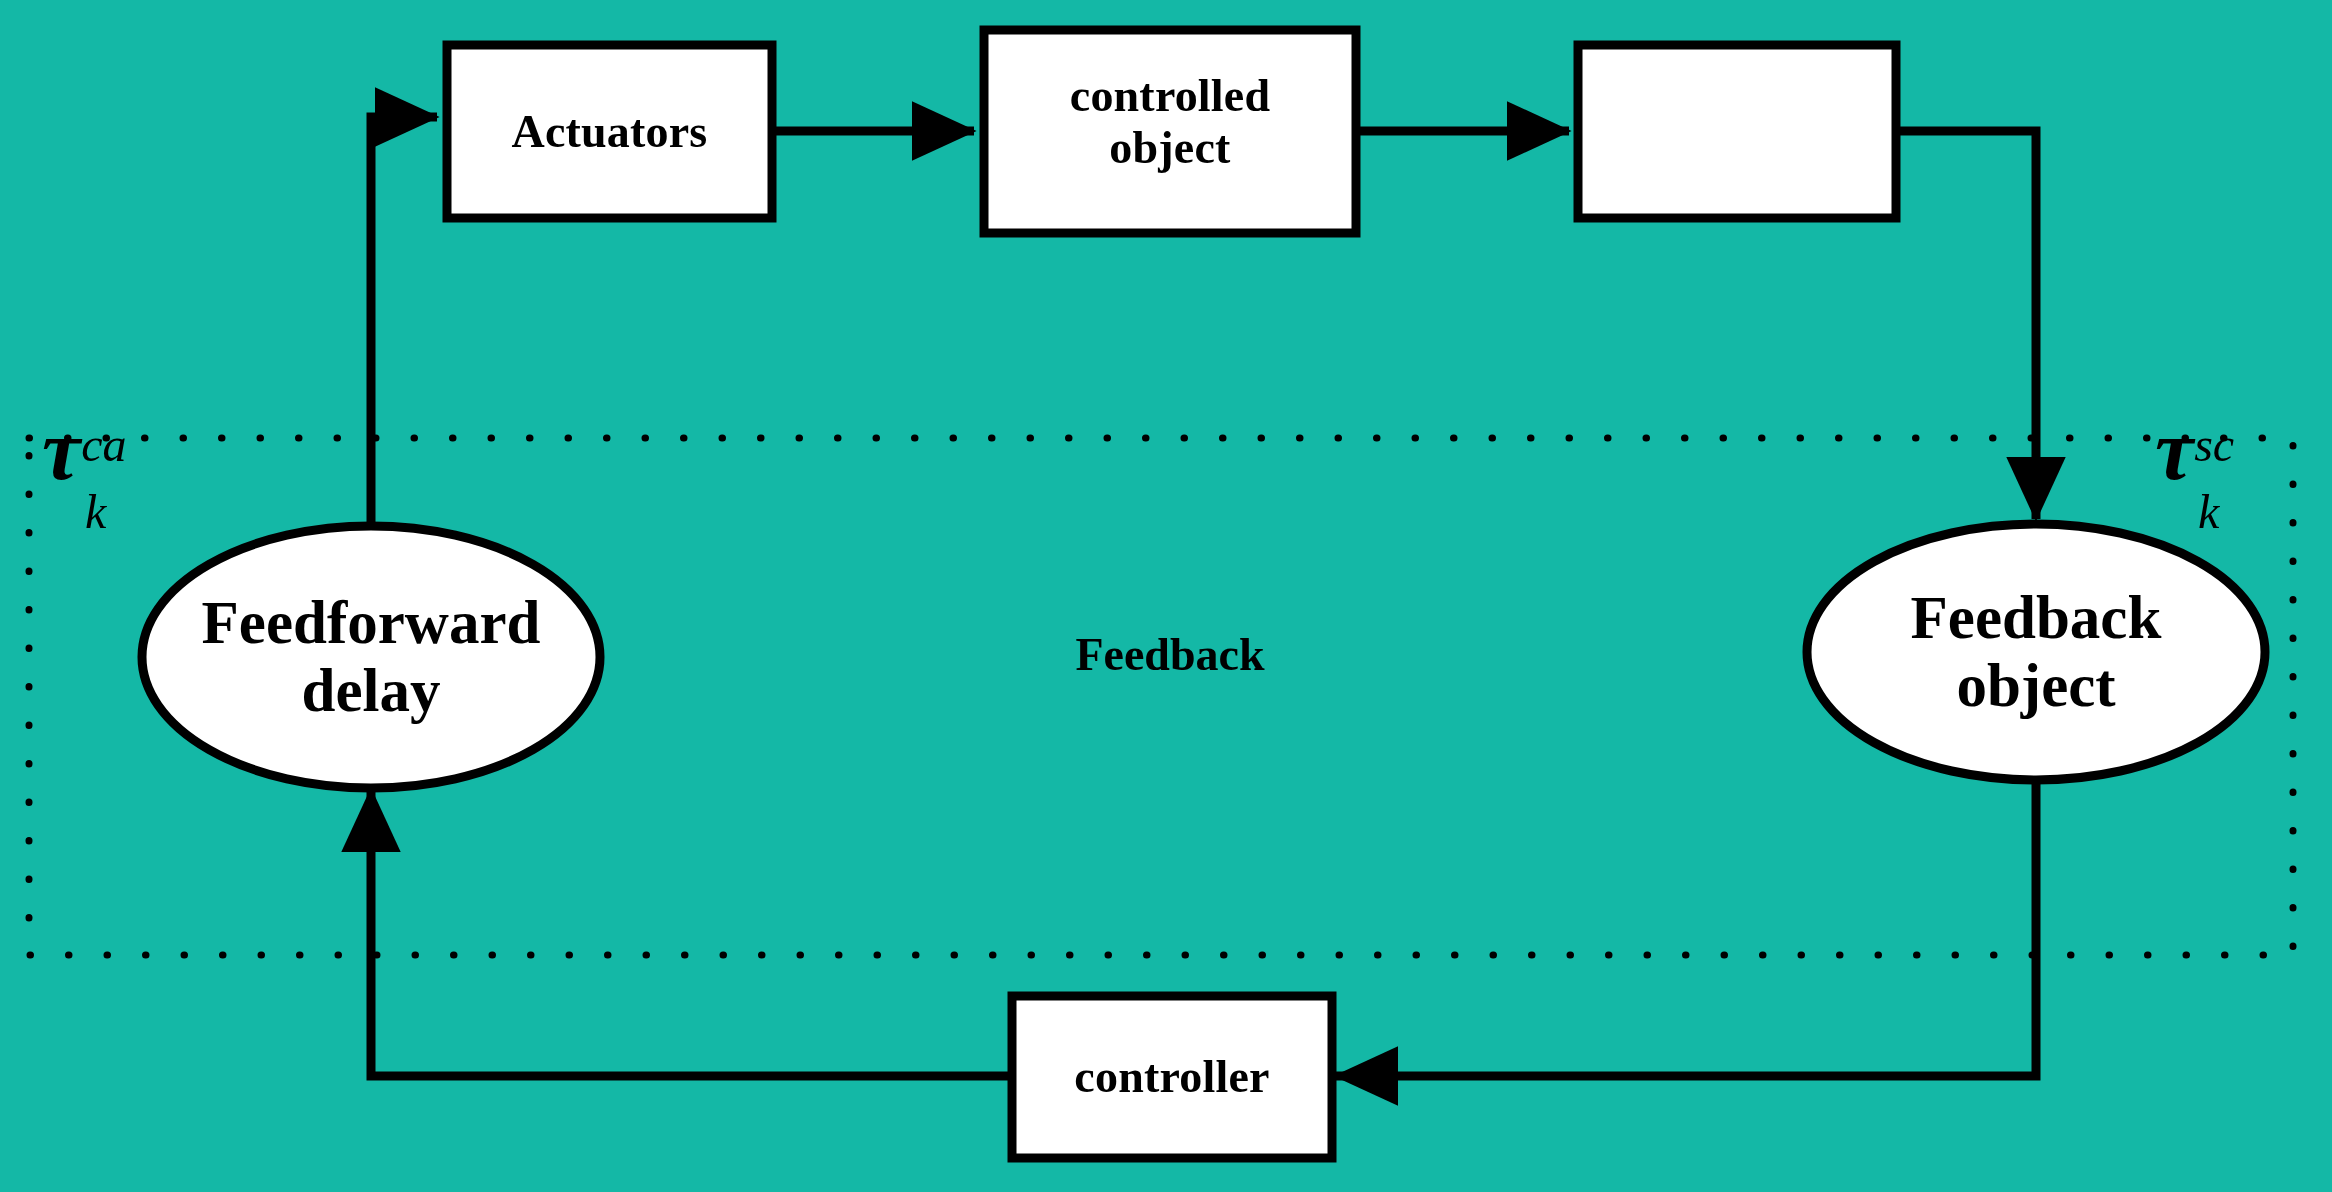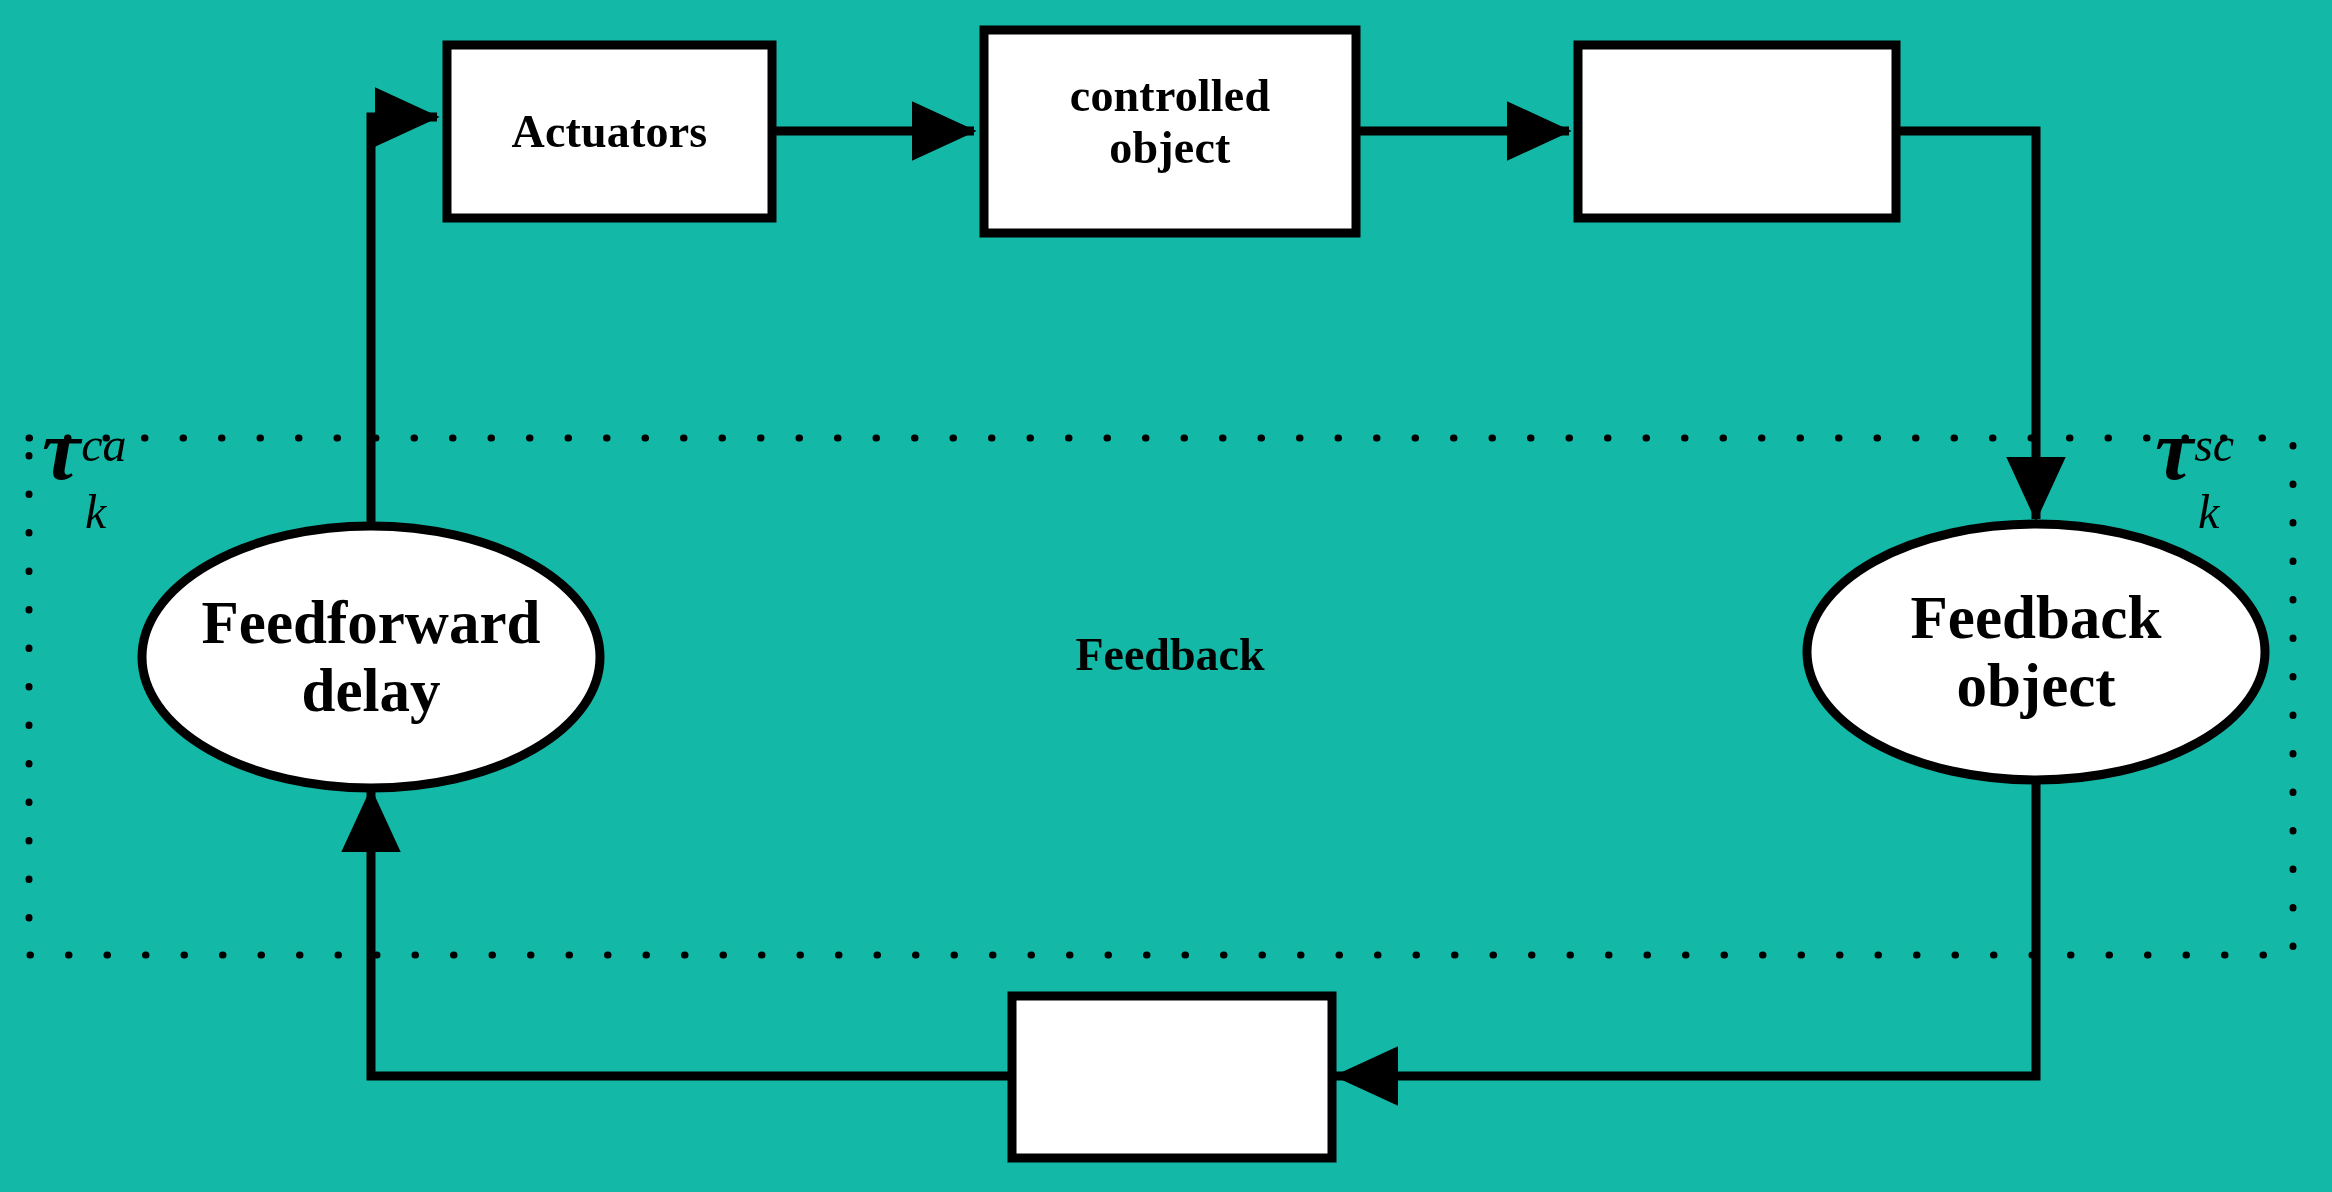--- a/index.html
+++ b/index.html
@@ -122,20 +122,21 @@
   <div class="node-label box-label" style="left:984px; top:20px; width:372px; height:203px;">controlled
 object</div>
 
 
   <div class="node-label ellipse-label" style="left:142px; top:526px; width:458px; height:262px;">Feedforward
 delay</div>
 
   <div class="node-label ellipse-label" style="left:1807px; top:524px; width:458px; height:256px;">Feedback
 object</div>
 
+  <div class="node-label box-label" style="left:1012px; top:996px; width:320px; height:162px;">controller</div>
 
   <div class="node-label network-label" style="left:970px; top:610px; width:400px; height:90px;">Feedback</div>
 
   <div class="tau-label" style="left:42px; top:400px;">
     <span class="tau-base">τ</span><span class="tau-scripts"><span class="tau-sup">ca</span><span class="tau-sub">k</span></span>
   </div>
 
   <div class="tau-label" style="left:2155px; top:400px;">
     <span class="tau-base">τ</span><span class="tau-scripts"><span class="tau-sup">sc</span><span class="tau-sub">k</span></span>
   </div>

